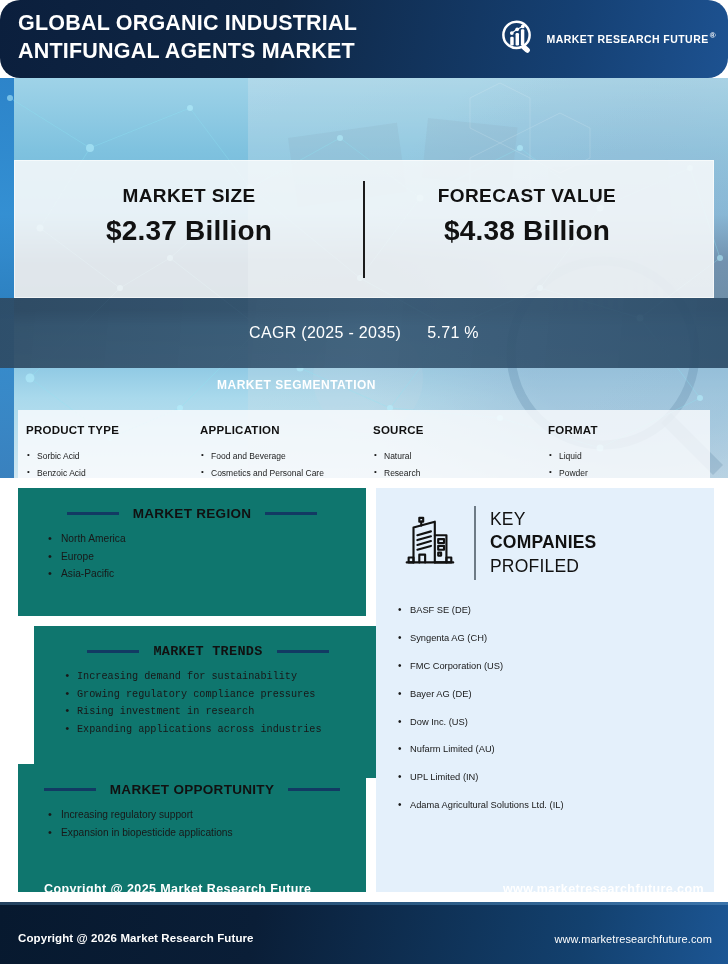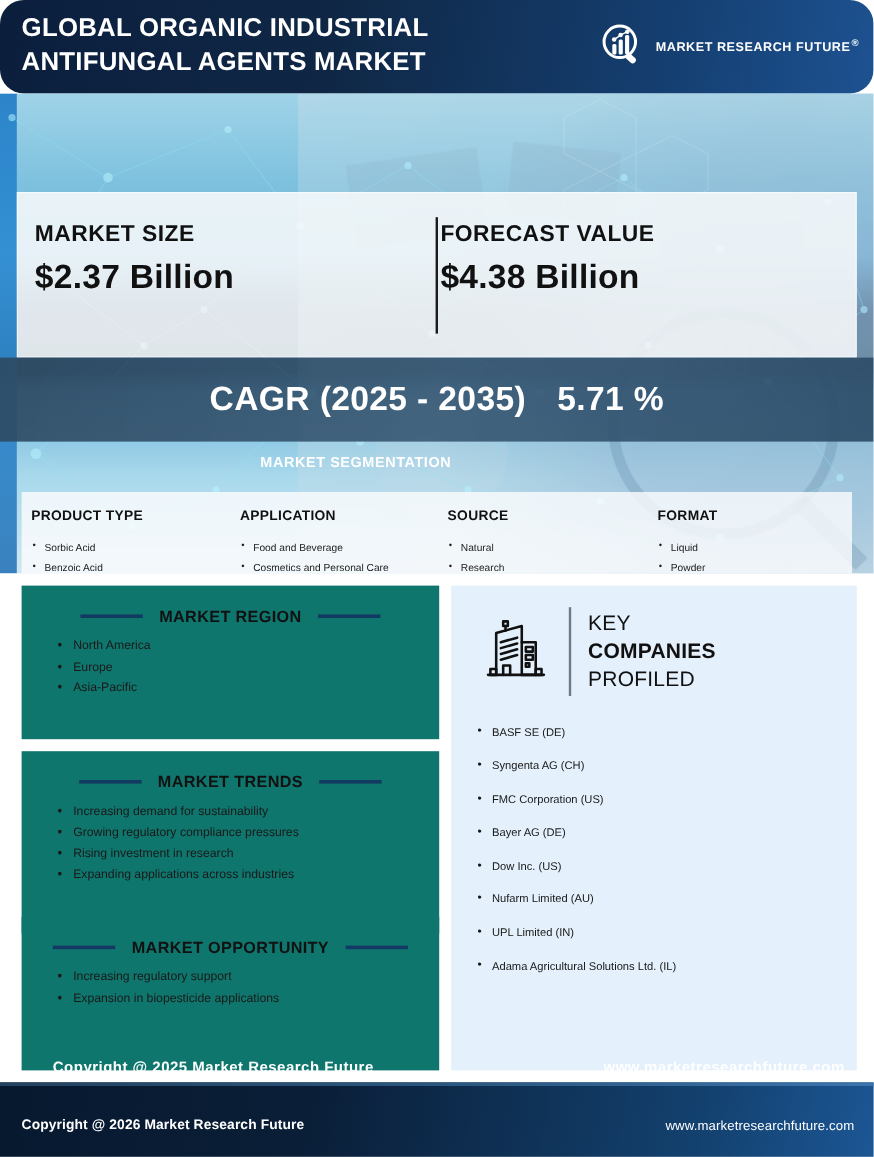--- a/index.html
+++ b/index.html
@@ -56,40 +56,40 @@
     opacity: .55;
   }
 
   
   .kpi-band {
     position: absolute; left: 14px; top: 82px; width: 700px; height: 138px;
     background: rgba(247,249,250,.88);
     border: 1px solid rgba(255,255,255,.55);
   }
   .kpi {
-    position: absolute; top: 24px; width: 320px; text-align: left;
+    position: absolute; top: 24px; width: 320px; text-align: center;
     color: #111111;
   }
   .kpi.left { left: 14px; }
   .kpi.right { left: 352px; }
   .kpi-label { font-size: 19px; font-weight: bold; letter-spacing: .4px; }
   .kpi-value { font-size: 28px; font-weight: bold; margin-top: 8px; letter-spacing: .2px; }
   .kpi-divider {
     position: absolute; left: 348px; top: 20px; width: 2px; height: 97px;
     background: #1b1b1b;
   }
 
   
   .cagr-band {
     position: absolute; left: 0; top: 220px; width: 728px; height: 70px;
     background: linear-gradient(95deg, rgba(46,74,99,.92) 0%, rgba(56,88,115,.90) 50%, rgba(44,76,104,.92) 100%);
     display: flex; align-items: center; justify-content: center;
   }
   .cagr-text {
-    color: #ffffff; font-size: 28px; font-weight: bold; letter-spacing: .3px;
+    color: #ffffff; font-size: 16px; font-weight: normal; letter-spacing: .3px;
   }
   .cagr-text .pct { margin-left: 26px; }
 
   
   .seg-title {
     position: absolute; left: 0; top: 300px; width: 593px; text-align: center;
     color: #ffffff; font-size: 12px; font-weight: bold; letter-spacing: .5px;
   }
   .seg-panel {
     position: absolute; left: 18px; top: 332px; width: 692px; height: 140px;
@@ -113,21 +113,21 @@
     content: "\2022"; position: absolute; left: 1px; top: -1px; font-size: 8px; color: #1c1c1c;
   }
 
   
   .lower { position: absolute; left: 0; top: 478px; width: 728px; height: 424px; background: #ffffff; }
 
   .card {
     position: absolute; background: #0f766e;
   }
   .card-region      { left: 18px;  top: 10px;  width: 348px; height: 128px; }
-  .card-trends      { left: 18px;  top: 148px; width: 348px; height: 152px; }
+  .card-trends      { left: 34px;  top: 148px; width: 348px; height: 152px; font-family: Liberation Mono, monospace; }
   .card-opportunity { left: 18px;  top: 286px; width: 348px; height: 128px; }
   .card-companies   { left: 376px; top: 10px;  width: 338px; height: 404px; background: #e4f0fb; }
 
   .card-head {
     display: flex; align-items: center; justify-content: center; gap: 14px;
     margin-top: 18px;
   }
   .card-head .rule { width: 52px; height: 2.5px; background: #123a63; }
   .card-head .ttl {
     font-size: 13.5px; font-weight: bold; color: #111111; letter-spacing: .3px;

